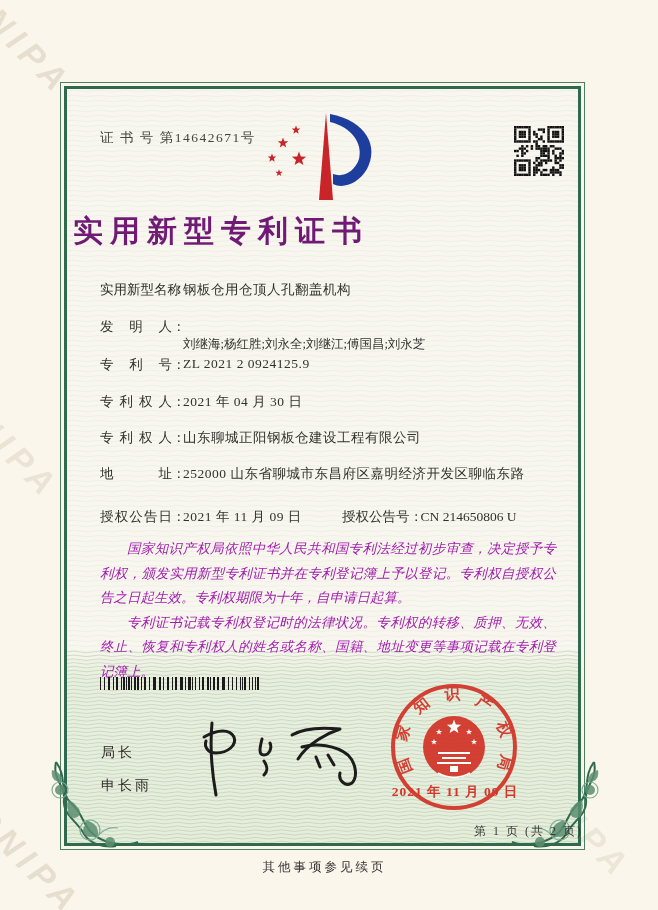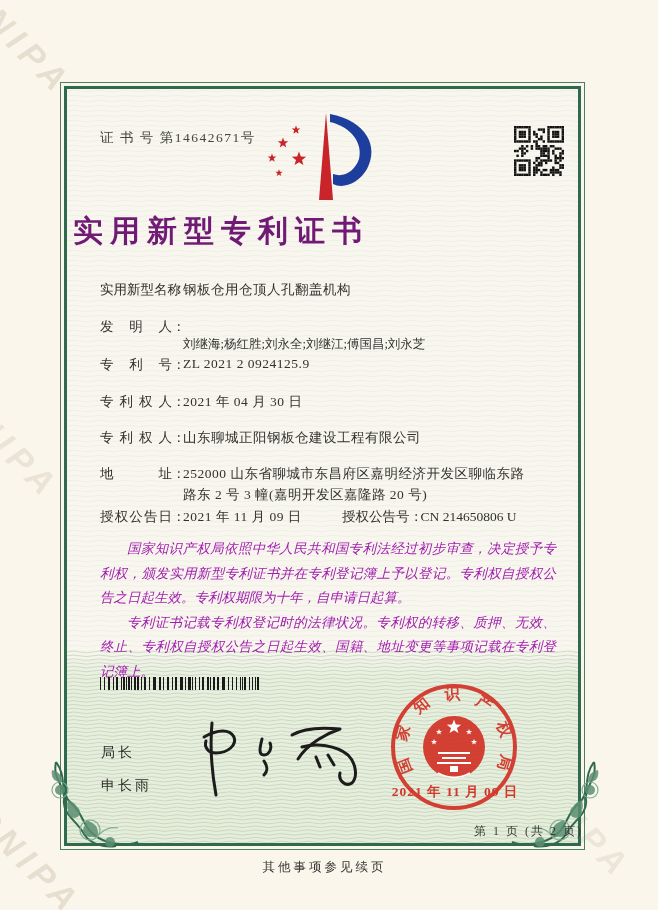--- a/index.html
+++ b/index.html
@@ -566,29 +566,28 @@
   </div>
   <div class="frow" style="top:393px">
     <span class="flabel">专利权人</span><span class="colon">：</span><span class="fval">2021 年 04 月 30 日</span>
   </div>
   <div class="frow" style="top:429px">
     <span class="flabel">专利权人</span><span class="colon">：</span><span class="fval">山东聊城正阳钢板仓建设工程有限公司</span>
   </div>
   <div class="frow" style="top:465px">
     <span class="flabel">地址</span><span class="colon">：</span><span class="fval">252000 山东省聊城市东昌府区嘉明经济开发区聊临东路</span>
   </div>
-  <div class="addr2" style="top:486px">路东 2 号 3 幢(嘉明开发区嘉隆路 20 号)</div>
   <div class="frow" style="top:508px">
     <span class="flabel">授权公告日</span><span class="colon">：</span><span class="fval">2021 年 11 月 09 日</span>
     <span class="pair2"><span>授权公告号</span><span class="colon">：</span><span>CN 214650806 U</span></span>
   </div>
 
   <div class="paras">
     <p>国家知识产权局依照中华人民共和国专利法经过初步审查，决定授予专利权，颁发实用新型专利证书并在专利登记簿上予以登记。专利权自授权公告之日起生效。专利权期限为十年，自申请日起算。</p>
-    <p>专利证书记载专利权登记时的法律状况。专利权的转移、质押、无效、终止、专利权自授权公告之日起生效、国籍、地址变更等事项记载在专利登记簿上。</p>
+    <p>专利证书记载专利权登记时的法律状况。专利权的转移、质押、无效、终止、恢复和专利权人的姓名或名称、国籍、地址变更等事项记载在专利登记簿上。</p>
   </div>
 
   <svg class="barcode" id="barcode" width="163" height="13">
       <rect x="0" y="0" width="1" height="13" fill="#1a1a1a"></rect>
       <rect x="4" y="0" width="1" height="13" fill="#1a1a1a"></rect>
       <rect x="8" y="0" width="2" height="13" fill="#1a1a1a"></rect>
       <rect x="13" y="0" width="1" height="13" fill="#1a1a1a"></rect>
       <rect x="16" y="0" width="2" height="13" fill="#1a1a1a"></rect>
       <rect x="21" y="0" width="1" height="13" fill="#1a1a1a"></rect>
       <rect x="23" y="0" width="2" height="13" fill="#1a1a1a"></rect>

